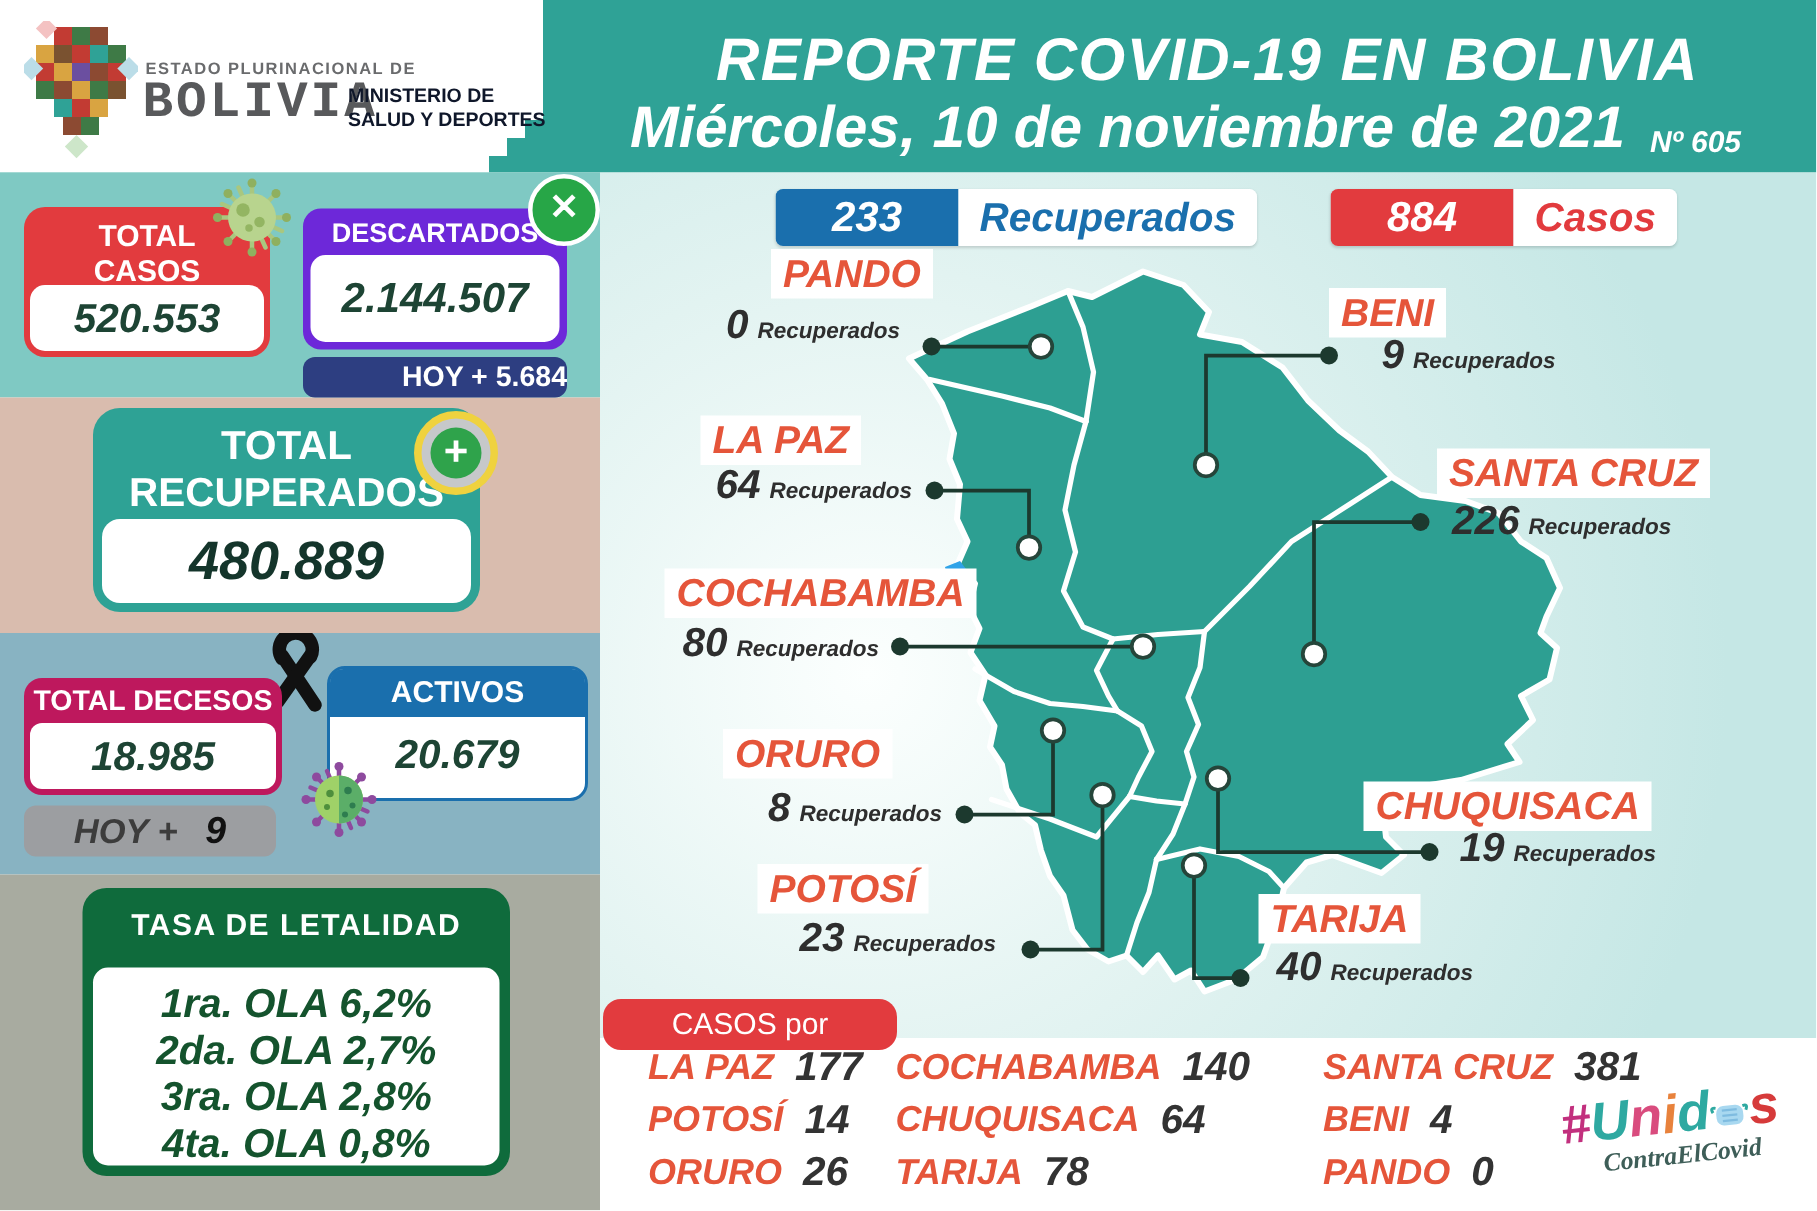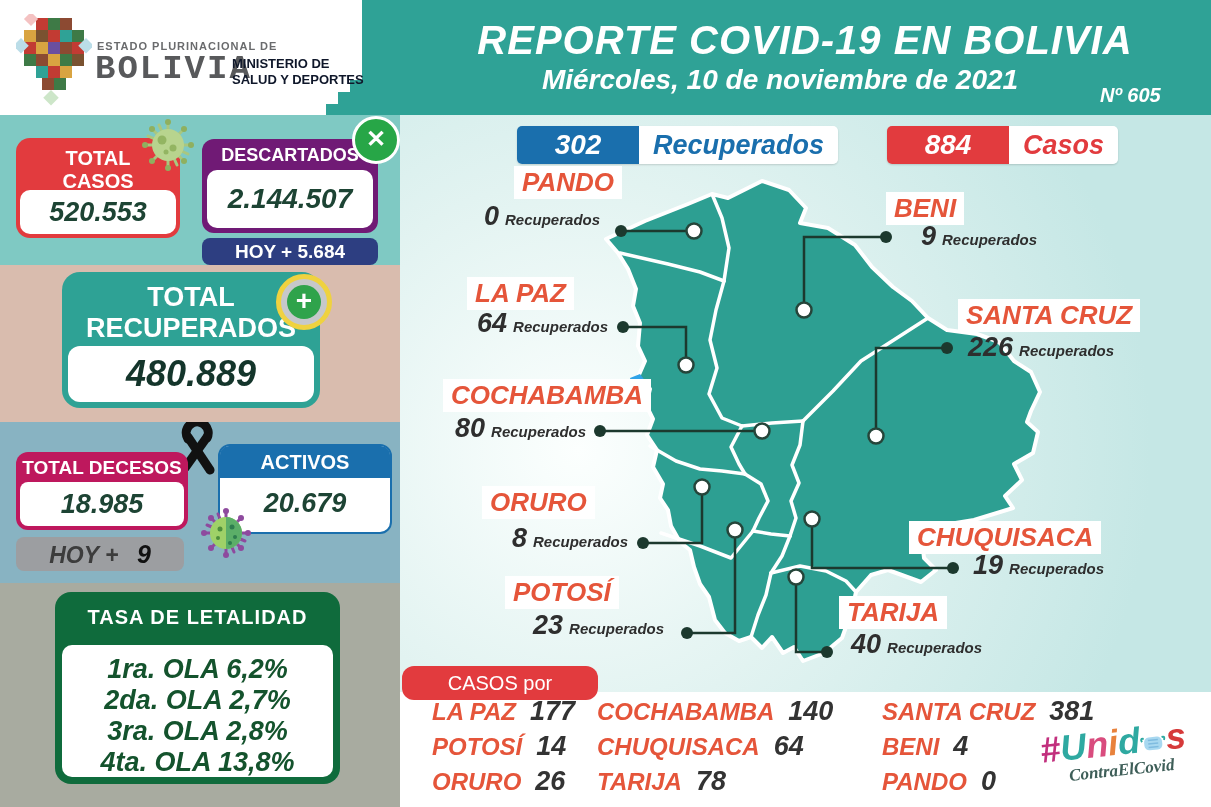--- a/index.html
+++ b/index.html
@@ -12,43 +12,43 @@
   .white-hdr{left:0;top:0;width:362px;height:80px;background:#fff}
   .step1{left:0;top:80px;width:350px;height:12px;background:#fff}
   .step2{left:0;top:92px;width:338px;height:12px;background:#fff}
   .step3{left:0;top:104px;width:326px;height:11px;background:#fff}
   .estado{left:97px;top:40px;font-size:11px;font-weight:bold;color:#6A6B6D;letter-spacing:1px}
   .bolivia{left:95px;top:50px;font-family:Liberation Mono, monospace;font-size:34px;
            font-weight:bold;color:#58595B;letter-spacing:2px}
   .ministry{left:232px;top:56px;font-size:13px;font-weight:bold;color:#0f172a;line-height:16px}
   .rep-title{left:420px;top:18px;width:770px;text-align:center;color:#fff;
              font-size:40px;font-weight:800;font-style:italic;letter-spacing:1px}
-  .rep-sub{left:420px;top:64px;width:720px;text-align:center;color:#fff;
-           font-size:28px;font-weight:bold;font-style:italic}
+  .rep-sub{left:420px;top:64px;width:720px;color:#fff;
+           font-size:39px;font-weight:bold;font-style:italic}
   .rep-no{left:1100px;top:84px;color:#fff;font-size:20px;font-weight:bold;font-style:italic}
 
   
   .sec1{left:0;top:115px;width:400px;height:150px;background:#7FC9C3}
   .sec2{left:0;top:265px;width:400px;height:157px;background:#D9BCAE}
   .sec3{left:0;top:422px;width:400px;height:161px;background:#88B3C2}
   .sec4{left:0;top:583px;width:400px;height:224px;background:#A8ABA0}
 
   .card-casos{left:16px;top:138px;width:164px;height:100px;background:#E23B3E;border-radius:14px}
   .card-casos .hd{padding-top:9px;text-align:center;color:#fff;font-size:20px;font-weight:bold;line-height:23px}
   .card-casos .bd{position:absolute;left:4px;right:4px;bottom:4px;height:44px;background:#fff;
                   border-radius:10px;text-align:center;line-height:44px;
                   font-size:27px;font-weight:bold;font-style:italic;color:#1D4434}
 
-  .card-desc{left:202px;top:139px;width:176px;height:94px;background:#701a75;border-radius:12px}
+  .card-desc{left:202px;top:139px;width:176px;height:94px;background:#6d28d9;border-radius:12px}
   .card-desc .hd{padding-top:6px;text-align:center;color:#fff;font-size:18px;font-weight:bold}
   .card-desc .bd{position:absolute;left:5px;right:5px;bottom:5px;height:58px;background:#fff;
                  border-radius:10px;text-align:center;line-height:58px;
                  font-size:28px;font-weight:bold;font-style:italic;color:#1D4434}
   .hoy-bar{left:202px;top:238px;width:176px;height:27px;background:#2D3E81;border-radius:8px;
-           text-align:center;line-height:27px;color:#fff;font-size:19px;font-weight:bold}
+           text-align:right;line-height:27px;color:#fff;font-size:19px;font-weight:bold}
   .xbadge{left:352px;top:116px;width:42px;height:42px;border-radius:50%;background:#27A647;
           border:3px solid #fff;text-align:center;line-height:40px;color:#fff;
           font-size:24px;font-weight:900}
 
   .card-recu{left:62px;top:272px;width:258px;height:136px;background:#2EA295;border-radius:18px}
   .card-recu .hd{padding-top:10px;text-align:center;color:#fff;font-size:27px;font-weight:bold;line-height:31px}
   .card-recu .bd{position:absolute;left:6px;right:6px;bottom:6px;height:56px;background:#fff;
                  border-radius:12px;text-align:center;line-height:56px;
                  font-size:36px;font-weight:800;font-style:italic;color:#14352B}
   .plusbadge{left:276px;top:274px;width:46px;height:46px;border-radius:50%;background:#C6C8CA;
@@ -261,21 +261,21 @@
     <circle cx="44" cy="14" r="3" fill="#8E4A9E"></circle>
       <circle cx="14" cy="44" r="3" fill="#8E4A9E"></circle>
   </svg>
 
   <div class="abs card-tasa">
     <div class="hd">TASA DE LETALIDAD</div>
     <div class="bd">
       <div class="row">1ra. OLA 6,2%</div>
       <div class="row">2da. OLA 2,7%</div>
       <div class="row">3ra. OLA 2,8%</div>
-      <div class="row">4ta. OLA 13,8%</div>
+      <div class="row">4ta. OLA 0,8%</div>
     </div>
   </div>
 
   <div class="abs map-area"></div>
   <div class="abs bottom-white"></div>
 
   <svg class="abs" style="left:400px;top:115px" width="811" height="577" viewBox="400 115 811 577">
     <path fill="#2D9F92" stroke="#FFFFFF" stroke-width="4" stroke-linejoin="round" d="M606,239 L645,221 L688,204 L712,194 L728,198 L762,181
           L789,190 L806,208 L800,223 L828,228 L855,245 L872,267 L893,287 L912,301 L928,318
           L947,330 L977,334 L999,342 L1014,361 L1031,372 L1040,392 L1031,411 L1027,422
@@ -331,21 +331,21 @@
         <circle cx="876" cy="436" r="7.5"></circle>
       <circle cx="762" cy="431" r="7.5"></circle>
         <circle cx="702" cy="487" r="7.5"></circle>
       <circle cx="735" cy="530" r="7.5"></circle>
         <circle cx="812" cy="519" r="7.5"></circle>
       <circle cx="796" cy="577" r="7.5"></circle>
     </g>
   </svg>
 
   <div class="abs badge b-recu">
-    <div class="val">302</div>
+    <div class="val">233</div>
     <div class="lbl">Recuperados</div>
   </div>
   <div class="abs badge b-casos">
     <div class="val">884</div>
     <div class="lbl">Casos</div>
   </div>
 
   <div class="chip" style="left:514px;top:166px">PANDO</div>
   <div class="dval" style="left:484px;top:201px">
     <span class="n">0</span><span class="u">Recuperados</span>

